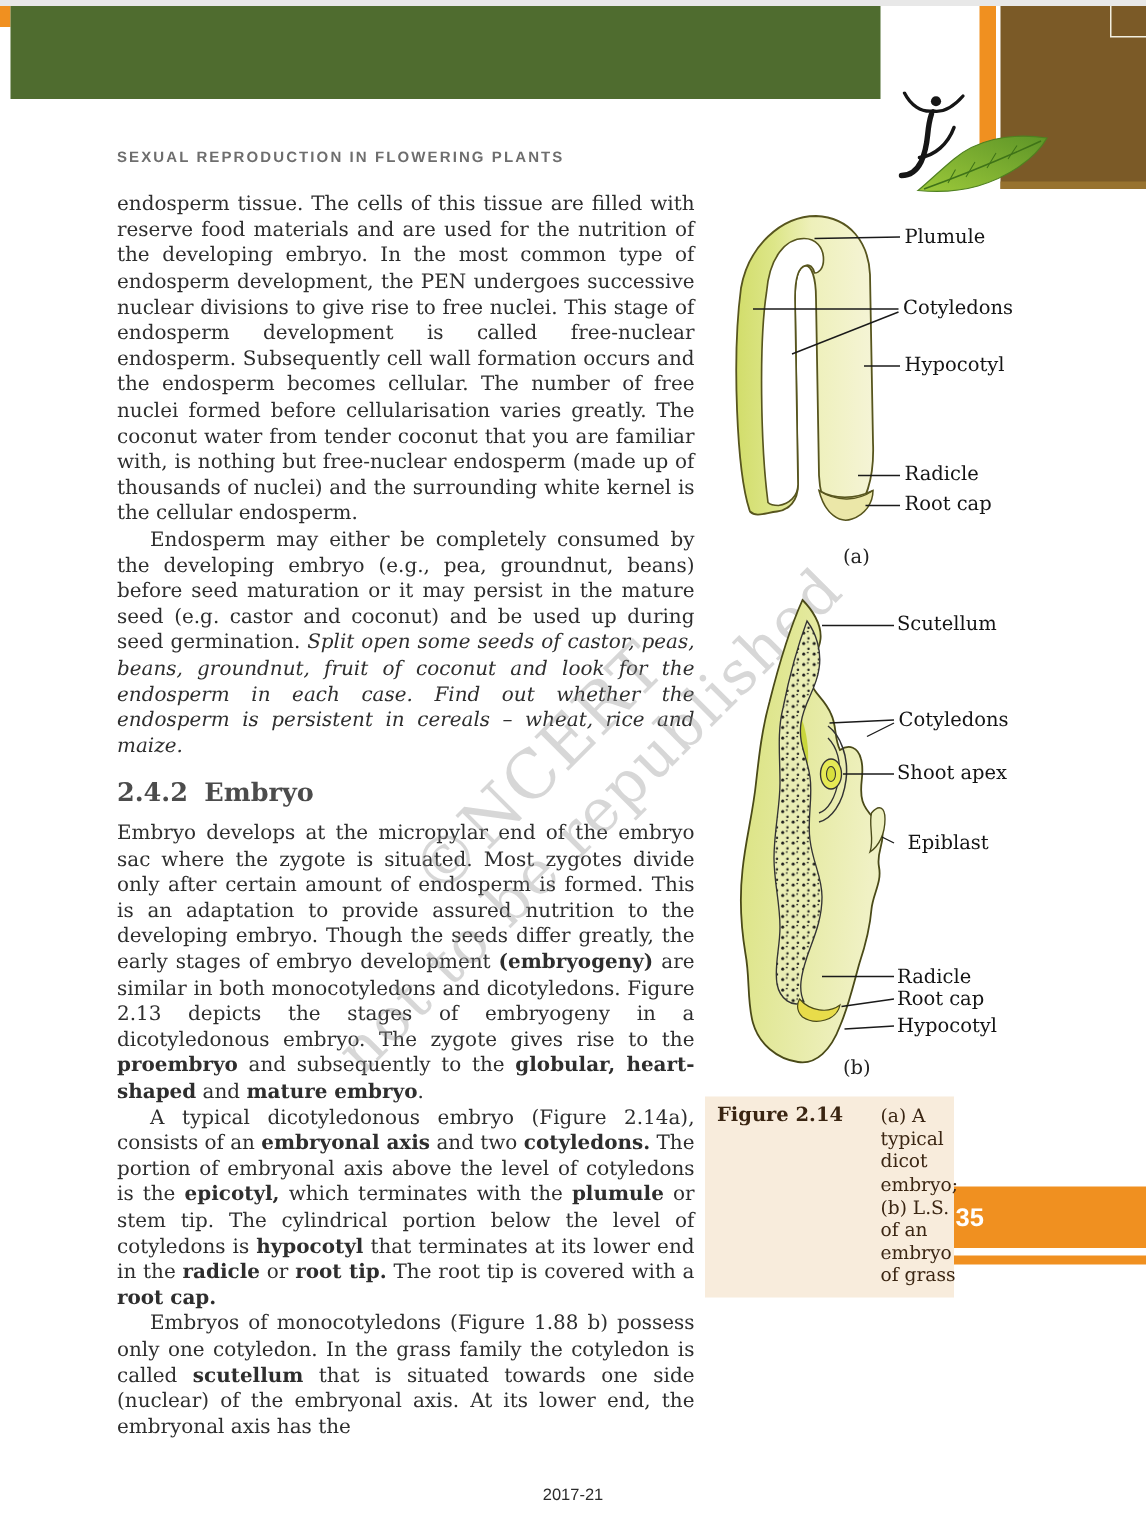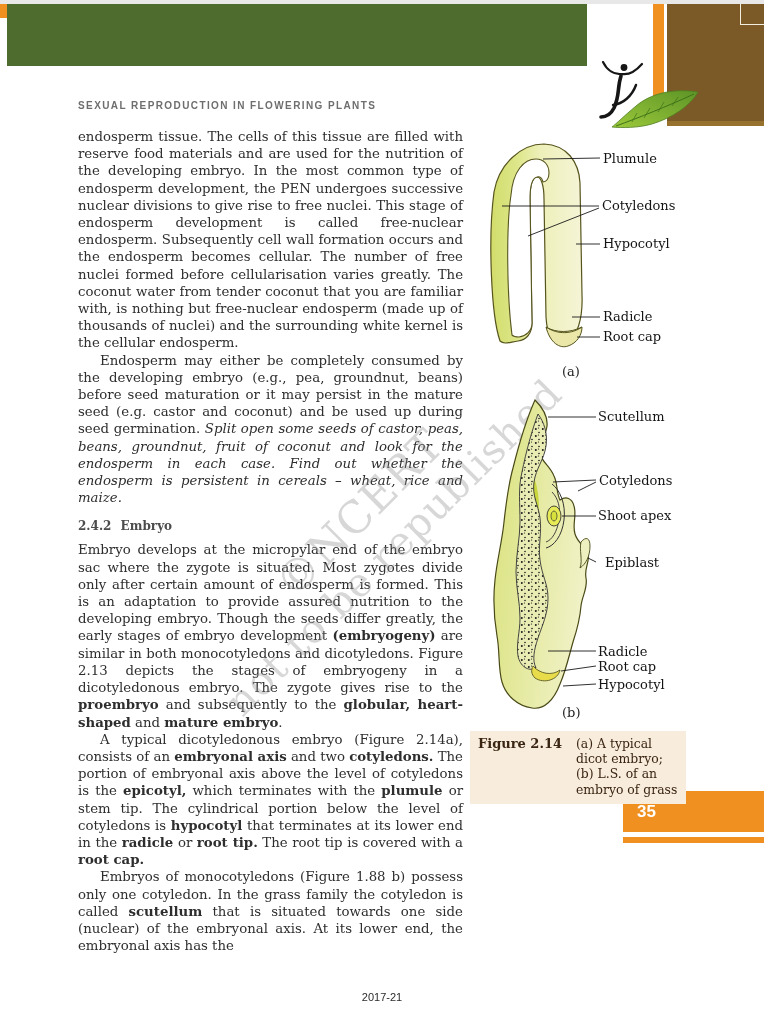--- a/index.html
+++ b/index.html
@@ -28,31 +28,31 @@
     display:flex; flex-direction:column; align-items:center; justify-content:center;
     transform:rotate(-45deg); color:#8e8e8e; opacity:.35; z-index:5;
     pointer-events:none; letter-spacing:1px;
   }
   .watermark .wm1 { font-size:44px; }
   .watermark .wm2 { font-size:40px; }
   
   .body-text { position:absolute; left:78px; top:124px; width:385px; z-index:1; }
   .para { font-size:13.3px; line-height:17.2px; text-align:justify; color:#2e2e2e; margin:0; }
   .indent { text-indent:22px; }
-  .heading { margin:13px 0 8px 0; font-size:12px; font-weight:bold; color:#4c4c4c; word-spacing:5px; }
+  .heading { margin:13px 0 8px 0; font-size:17px; font-weight:bold; color:#4c4c4c; word-spacing:5px; }
   
   .fig-svg { position:absolute; z-index:10; }
   .fig-a { left:480px; top:133px; }
   .fig-b { left:478px; top:388px; }
   .fig-label { position:absolute; font-size:13px; color:#141414; z-index:11; white-space:nowrap; }
   .fig-tag { position:absolute; font-size:13px; color:#222222; z-index:11; }
   .caption {
-    position:absolute; left:470px; top:727px; width:216px; z-index:10;
+    position:absolute; left:470px; top:727px; width:166px; z-index:10;
     background:#f8ecdc; padding:5px 4px 7px 8px; box-sizing:border-box;
-    display:flex; gap:14px; color:#3a2512;
+    display:flex; gap:25px; color:#3a2512;
   }
   .cap-label { font-size:13px; font-weight:bold; white-space:nowrap; }
   .cap-text { font-size:12.4px; line-height:15.2px; }
   
   .page-num-box { position:absolute; left:623px; top:787px; width:141px; height:41px; background:#F09020; z-index:3; }
   .page-num-box span {
     display:inline-block; margin-left:14px; line-height:41px;
     font-family:"Liberation Sans", sans-serif; font-size:17px; font-weight:bold; color:#ffffff;
   }
   .page-num-strip { position:absolute; left:623px; top:833px; width:141px; height:6px; background:#F09020; }

